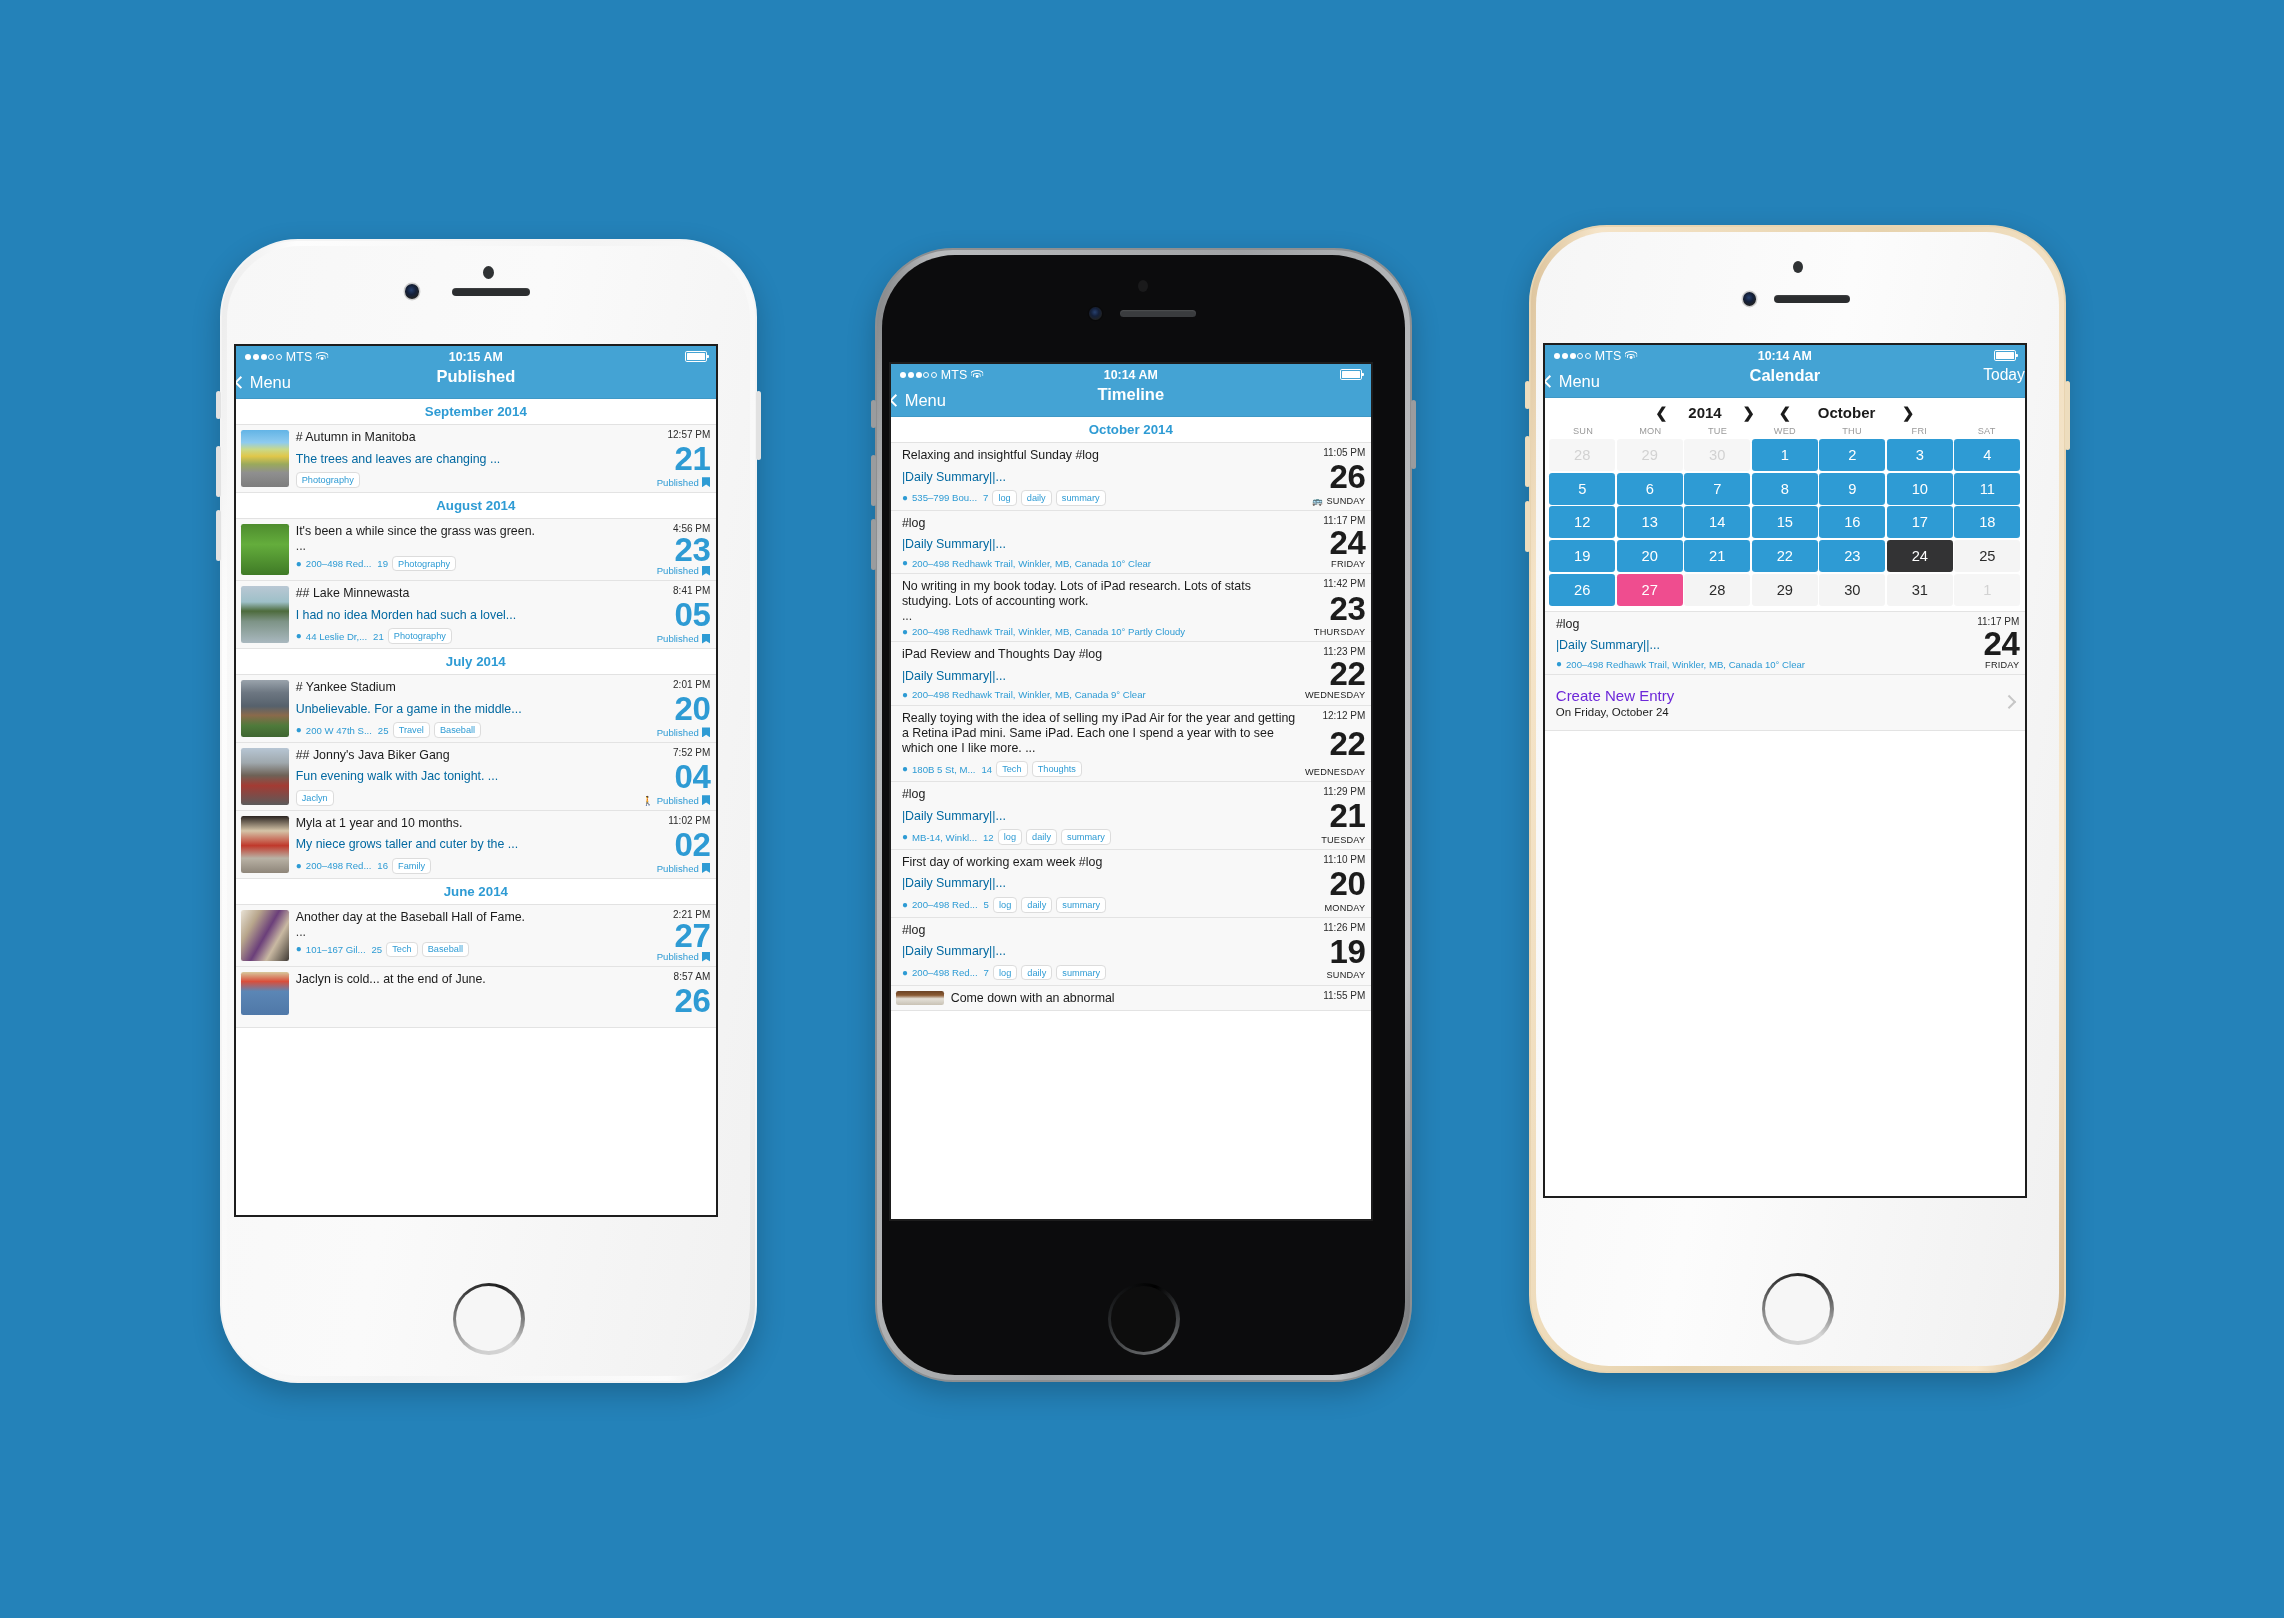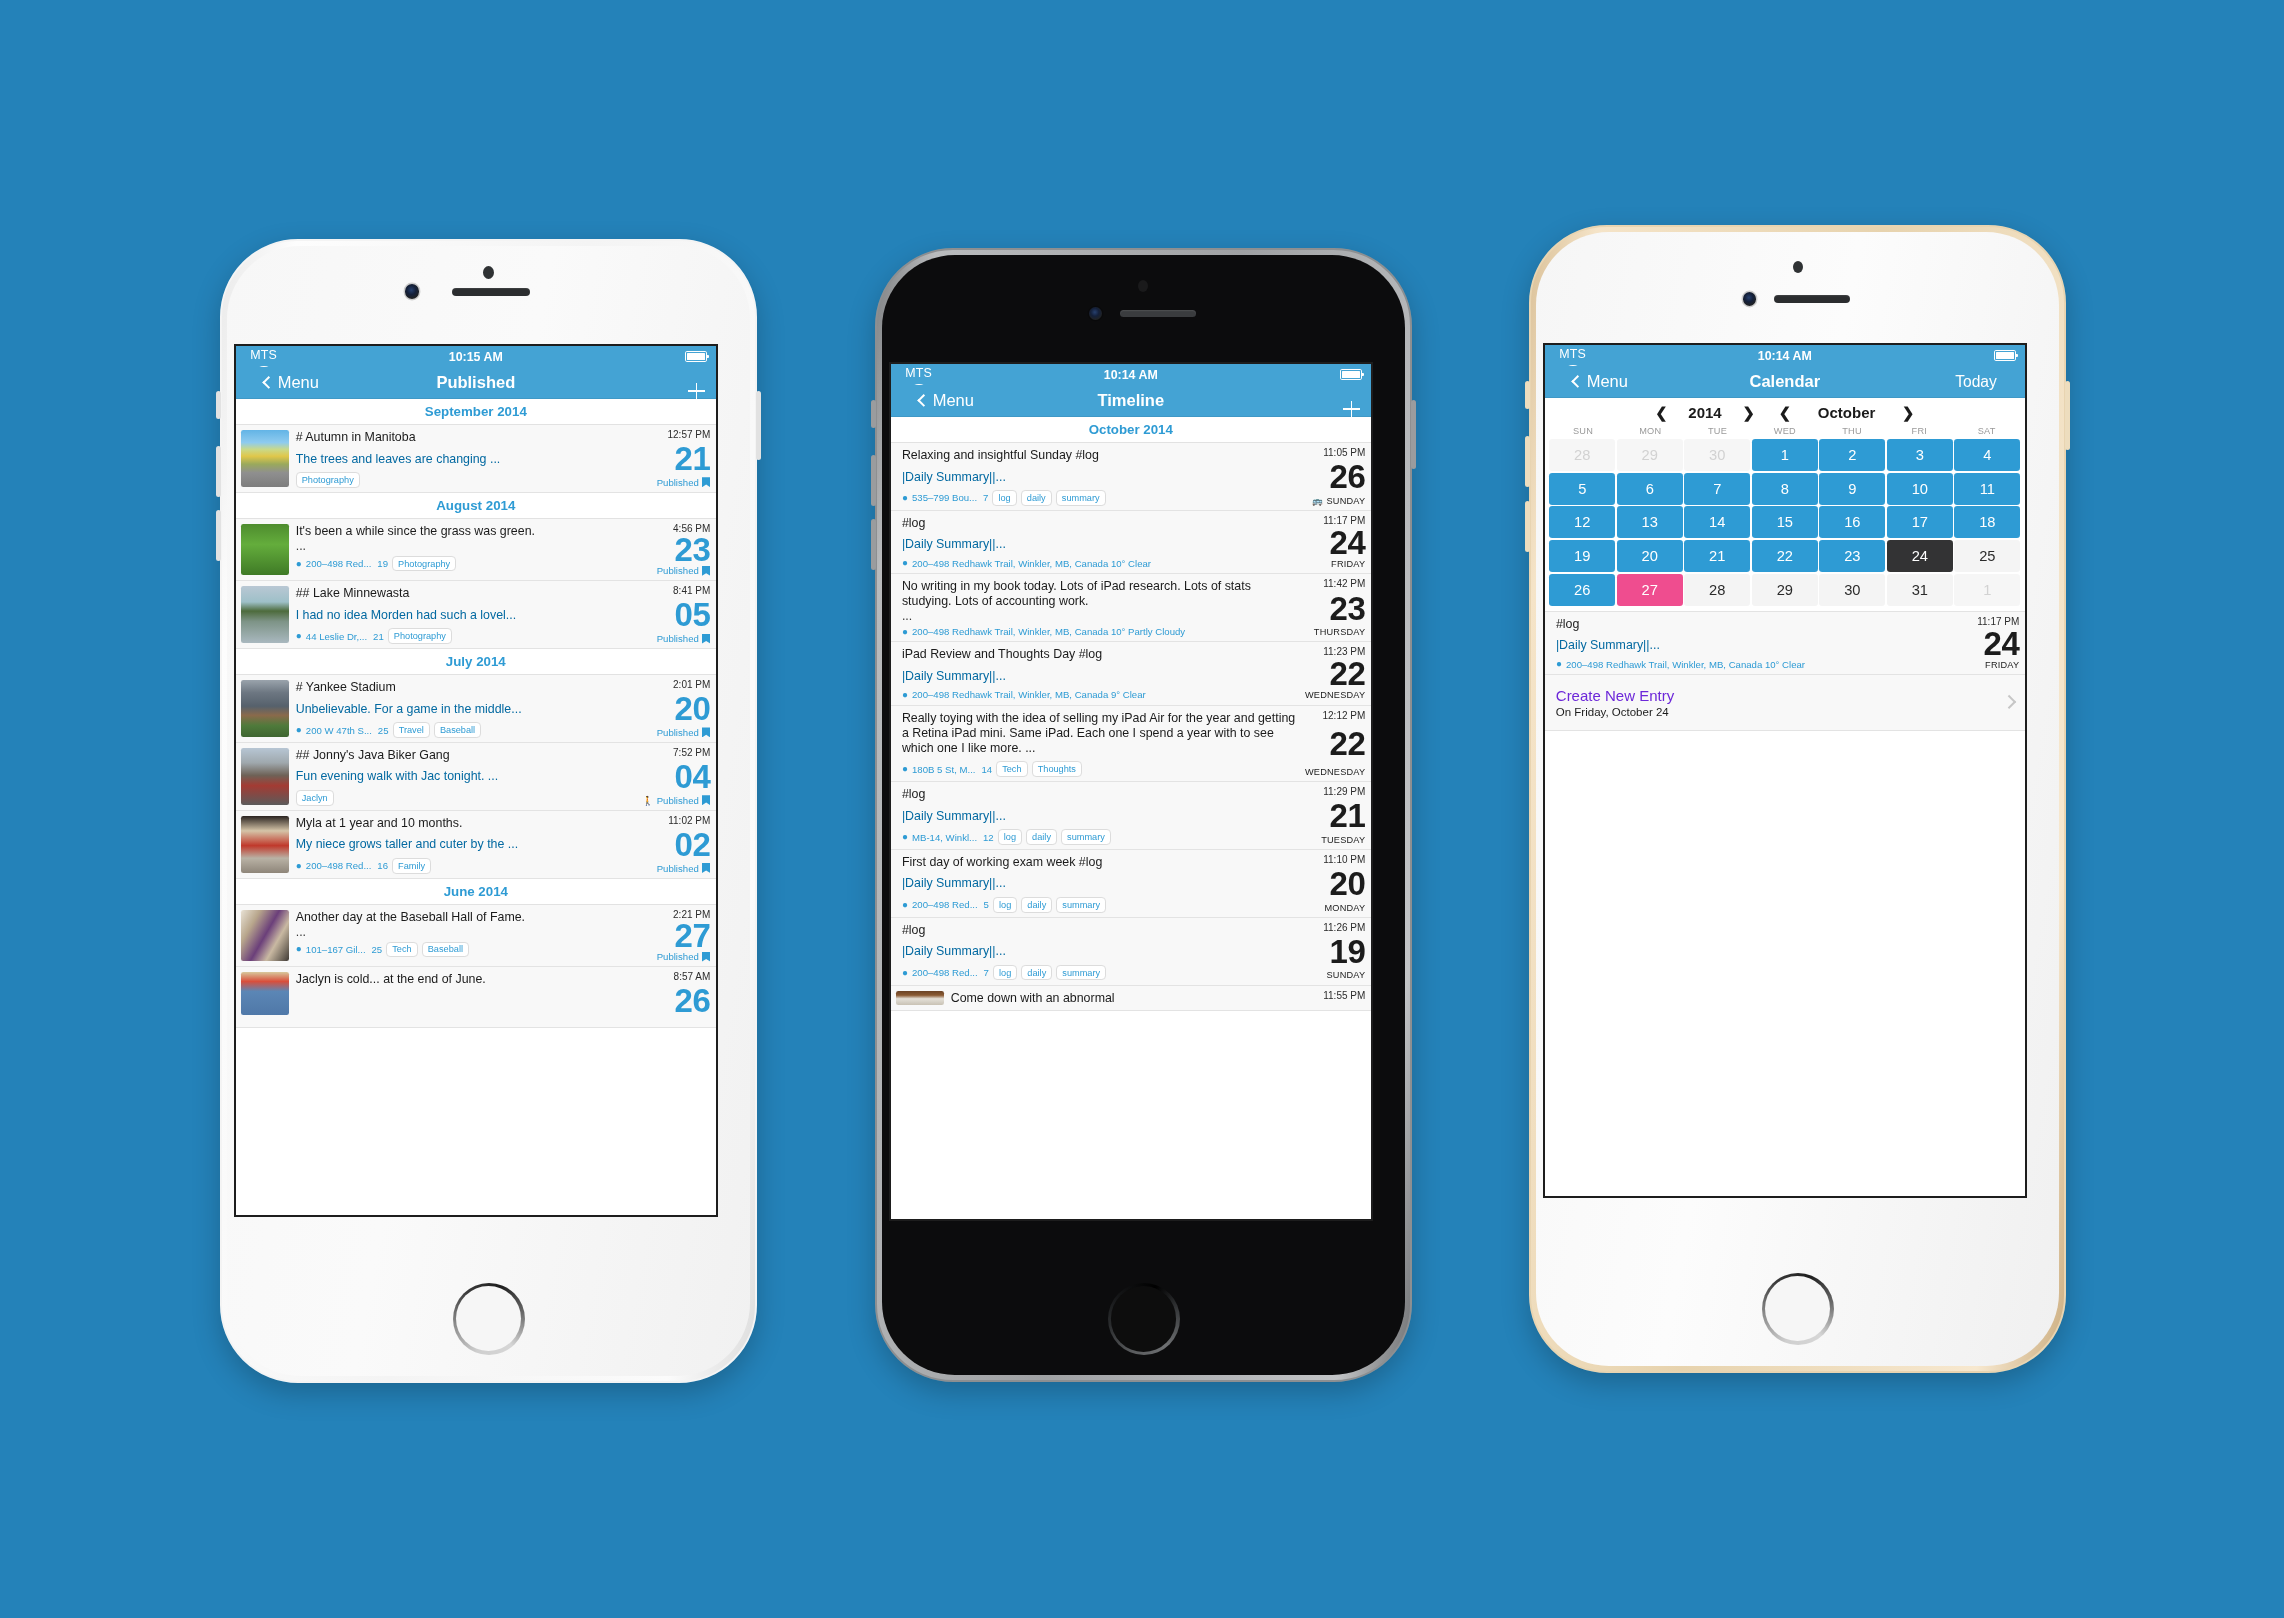--- a/index.html
+++ b/index.html
@@ -67,41 +67,41 @@
     border:2.3px solid #1d1d1d;box-sizing:content-box;
   }
   .screen-inner{position:absolute;inset:0;background:#fff;overflow:hidden;}
 
   
   .statusbar{
     height:21px;background:#44a3d4;color:#fff;
     display:flex;align-items:center;padding:0 9.2px;
     font-size:12px;position:relative;box-sizing:border-box;
   }
-  .sb-left{display:flex;align-items:center;gap:3.7px;flex-direction:column;}
+  .sb-left{display:flex;align-items:center;gap:3.7px;}
   .dots{display:flex;align-items:center;gap:1.8px;}
   .dot{width:6px;height:6px;border-radius:50%;background:#fff;}
   .dot.open{background:transparent;border:0.9px solid #fff;box-sizing:border-box;}
   .sb-carrier{font-size:12.4px;letter-spacing:0.1px;}
   .wifi{width:12px;height:9.2px;position:relative;display:inline-block;}
   .wifi i{position:absolute;left:50%;transform:translateX(-50%);
           border:1.4px solid #fff;border-bottom:none;border-radius:50% 50% 0 0;}
   .wifi i:nth-child(1){width:11px;height:5.5px;top:0;}
   .wifi i:nth-child(2){width:6.4px;height:3.2px;top:2.8px;}
   .wifi i:nth-child(3){width:2.8px;height:2.8px;top:5.5px;border-radius:50%;background:#fff;border:none;}
   .sb-time{position:absolute;left:0;right:0;text-align:center;font-size:12.4px;font-weight:bold;pointer-events:none;}
   .sb-right{margin-left:auto;display:flex;align-items:center;}
   .battery{width:20px;height:9.6px;border:1.4px solid #fff;border-radius:1.8px;position:relative;}
   .battery:before{content:"";position:absolute;inset:0.9px;background:#fff;border-radius:0.5px;}
   .battery:after{content:"";position:absolute;right:-3.2px;top:2.8px;width:1.8px;height:3.7px;background:#fff;border-radius:0 0.9px 0.9px 0;}
 
   
   .navbar{
     height:32px;background:#44a3d4;color:#fff;
-    display:flex;align-items:center;padding:0 28px;position:relative;box-sizing:border-box;
+    display:flex;padding:0 0;position:relative;box-sizing:border-box;
     border-bottom:0.9px solid #3f98c6;
   }
   .nav-back{display:flex;align-items:center;gap:2.8px;font-size:16.5px;z-index:2;}
   .chev-left{width:7.3px;height:7.3px;border-left:2.8px solid #fff;border-bottom:2.8px solid #fff;
              transform:rotate(45deg);display:inline-block;margin-right:1.8px;}
   .nav-title{position:absolute;left:0;right:0;text-align:center;font-size:16.5px;font-weight:bold;pointer-events:none;}
   .nav-right{margin-left:auto;font-size:15.6px;z-index:2;}
   .plus{position:relative;width:17.5px;height:17.5px;}
   .plus:before,.plus:after{content:"";position:absolute;background:#fff;}
   .plus:before{left:0;top:7.8px;width:17.5px;height:1.8px;}

